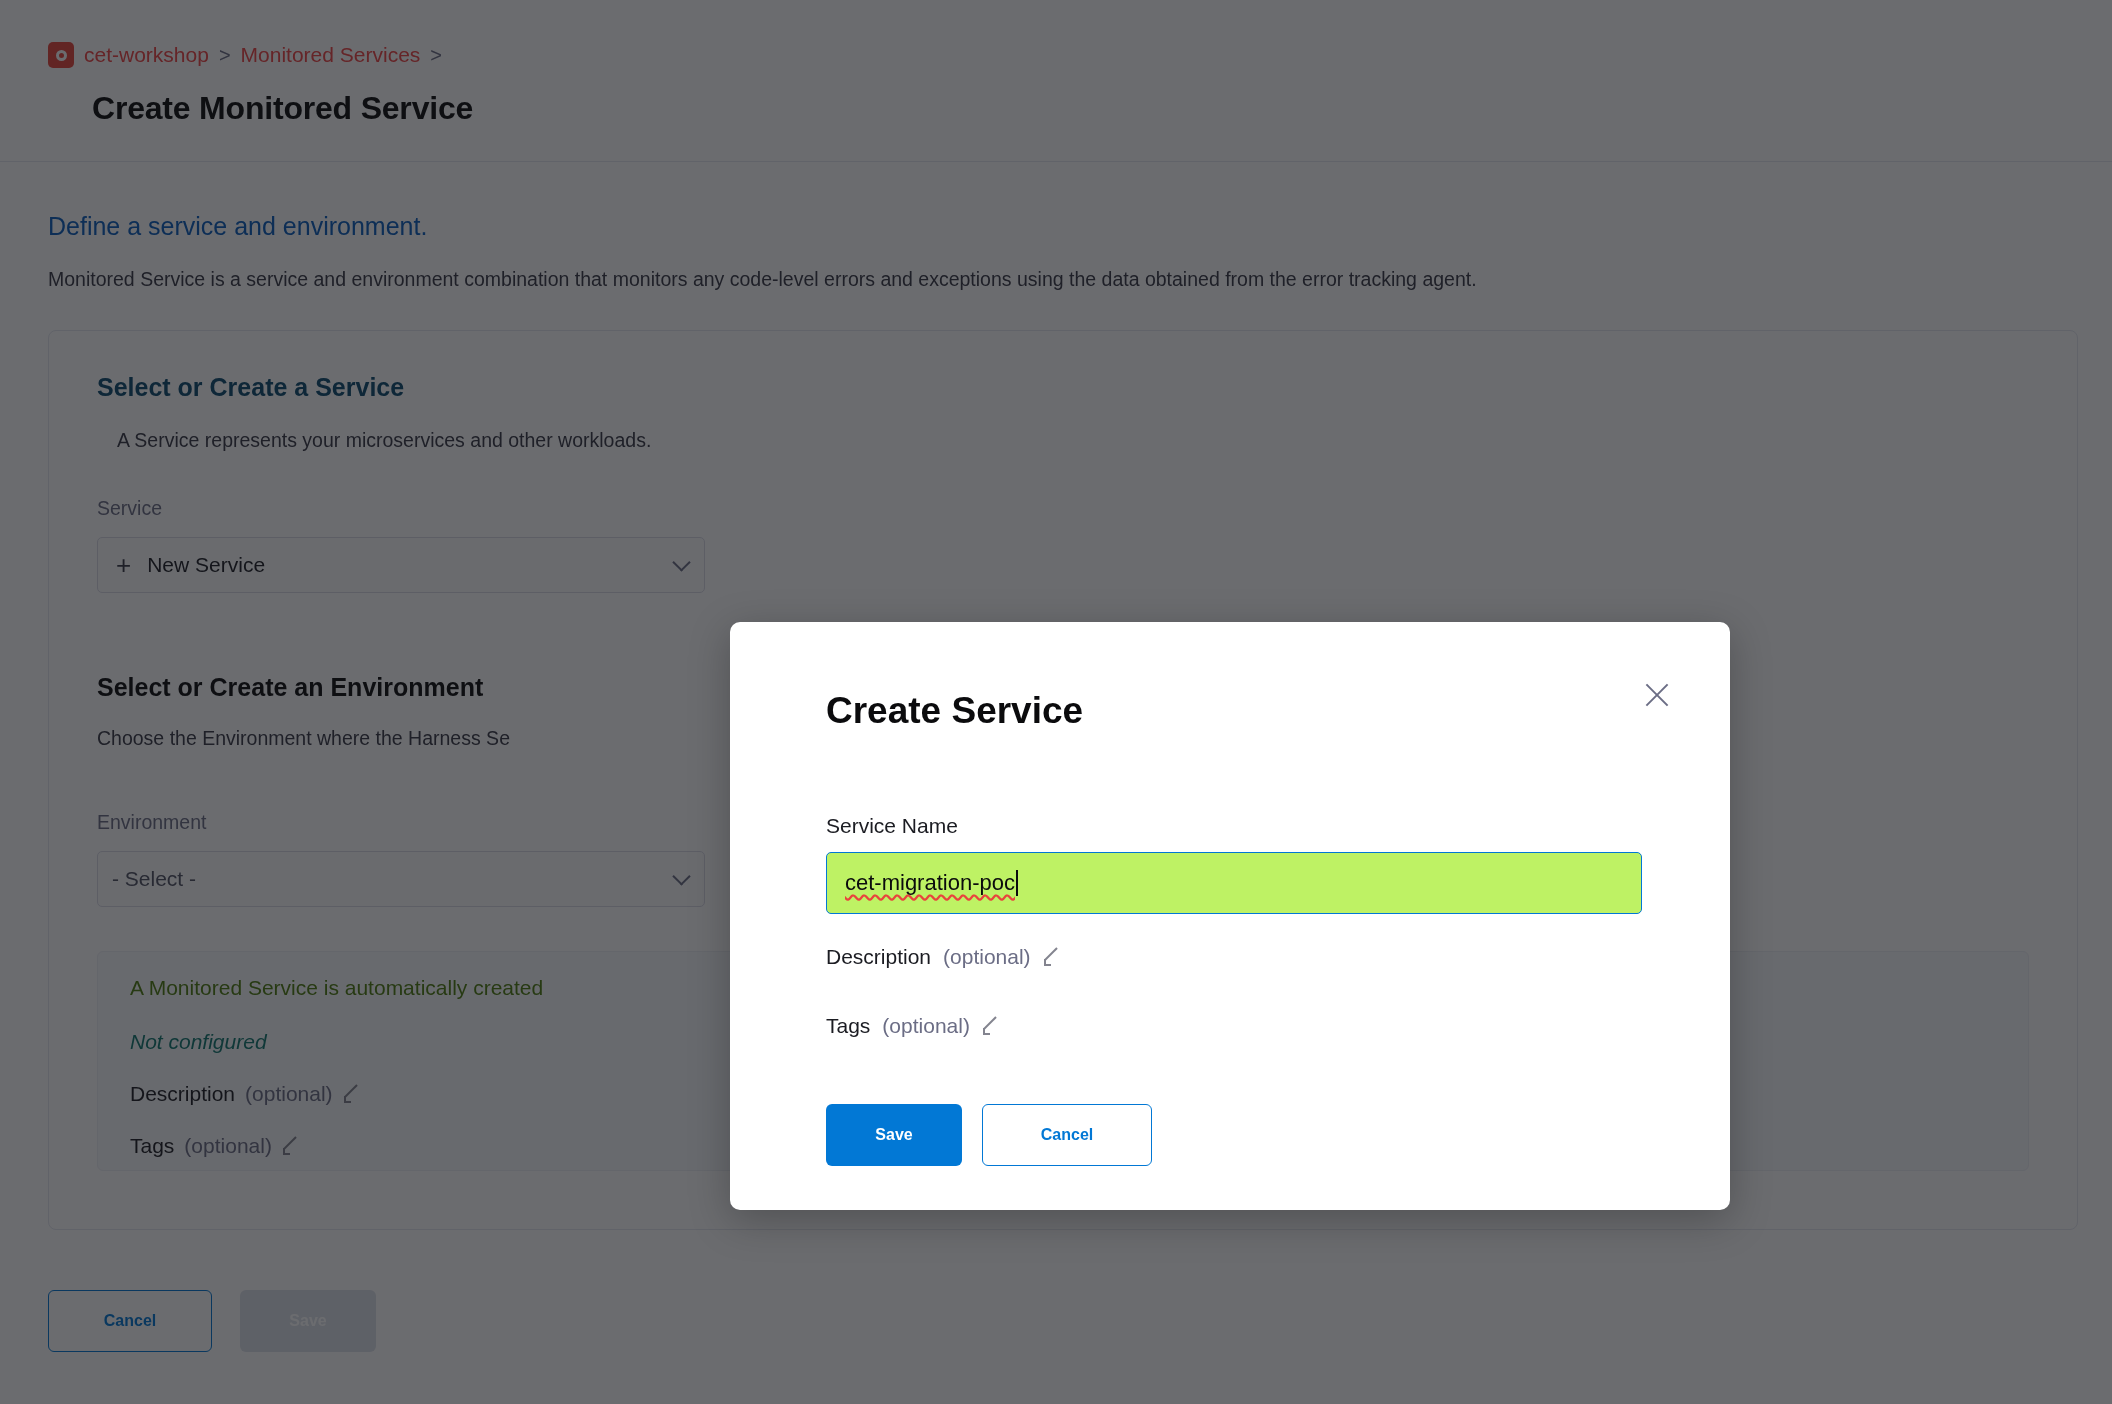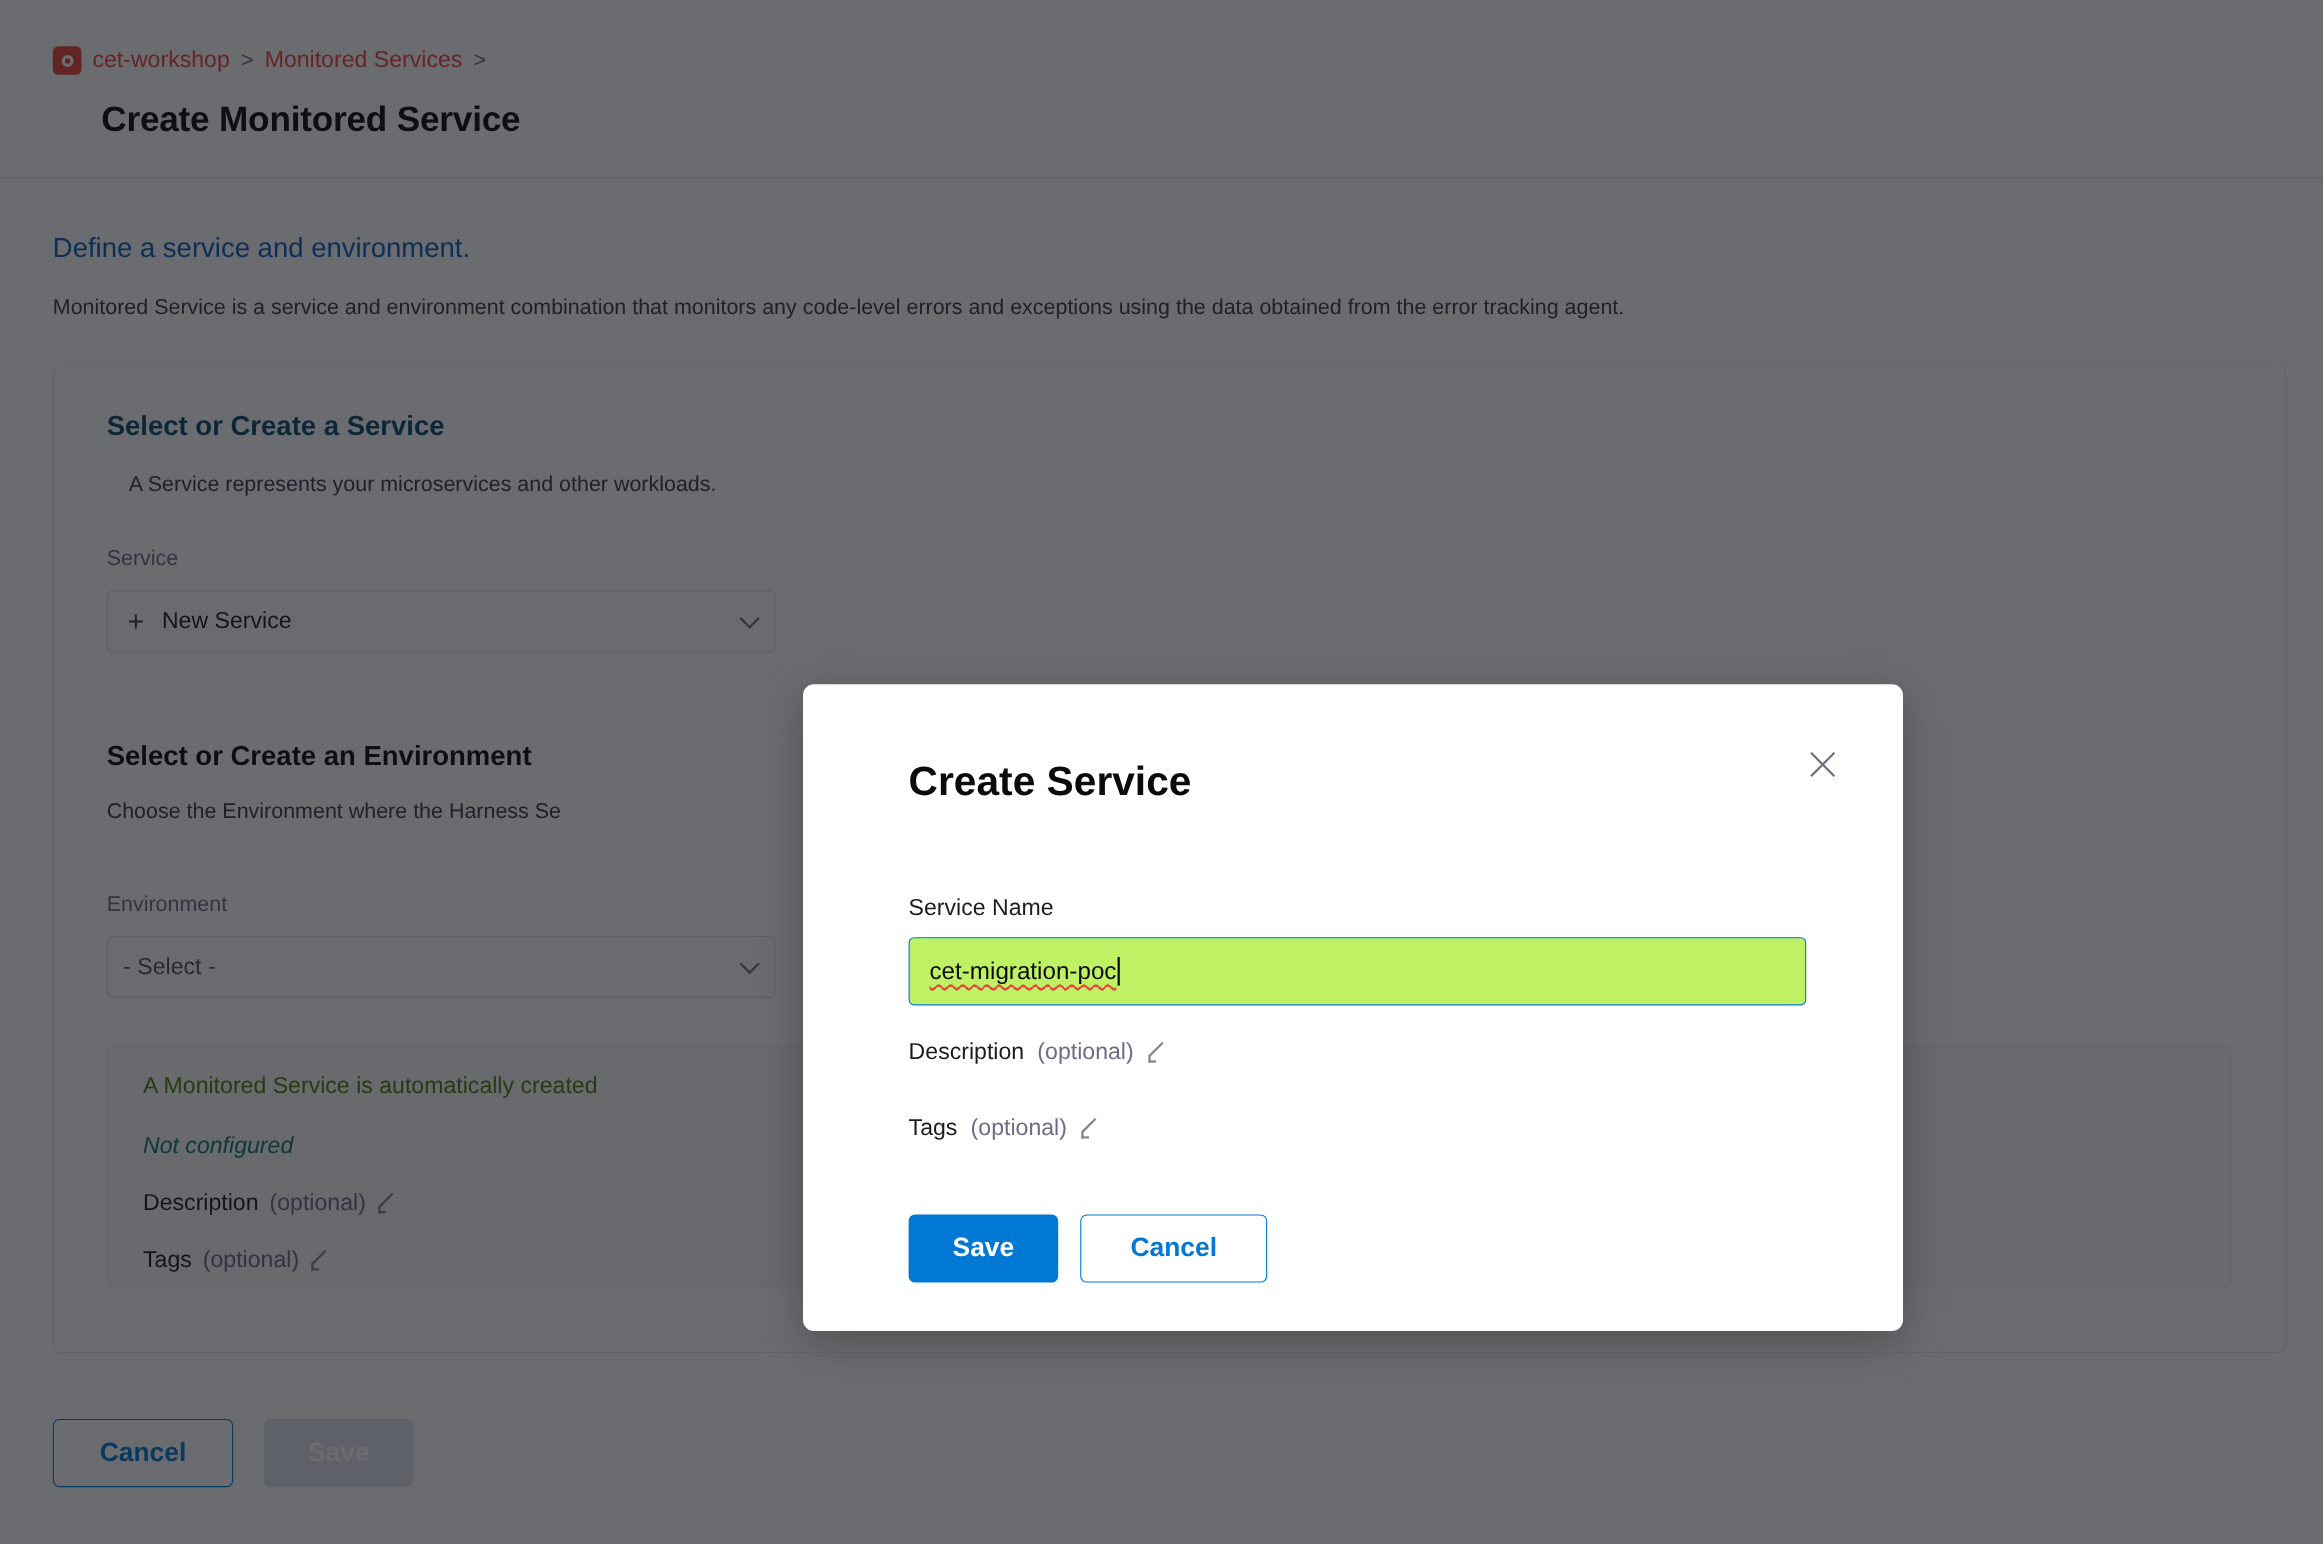--- a/index.html
+++ b/index.html
@@ -187,21 +187,21 @@
   }
 
   .footer-btns {
     position: absolute;
     left: 48px; top: 1290px;
     display: flex; align-items: center; gap: 28px;
   }
   .btn {
     height: 62px;
     border-radius: 6px;
-    font-size: 24px;
+    font-size: 16px;
     font-weight: bold;
     display: flex; align-items: center; justify-content: center;
     cursor: pointer;
   }
   .btn-cancel-outline {
     width: 164px;
     border: 1px solid #0278d5;
     color: #0278d5;
     background: #ffffff;
   }

